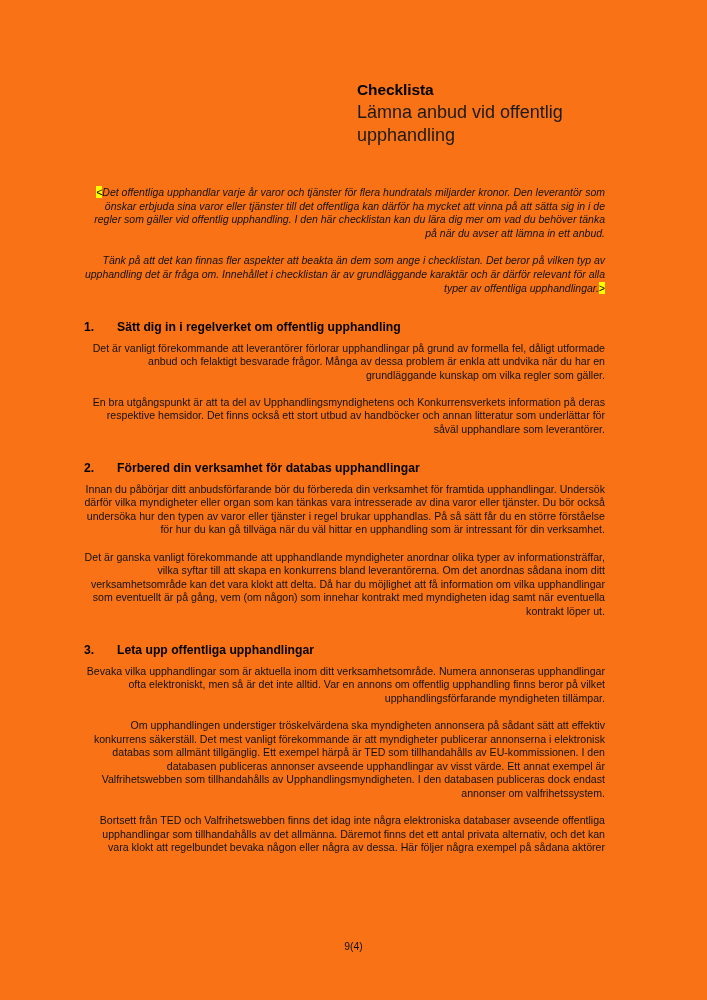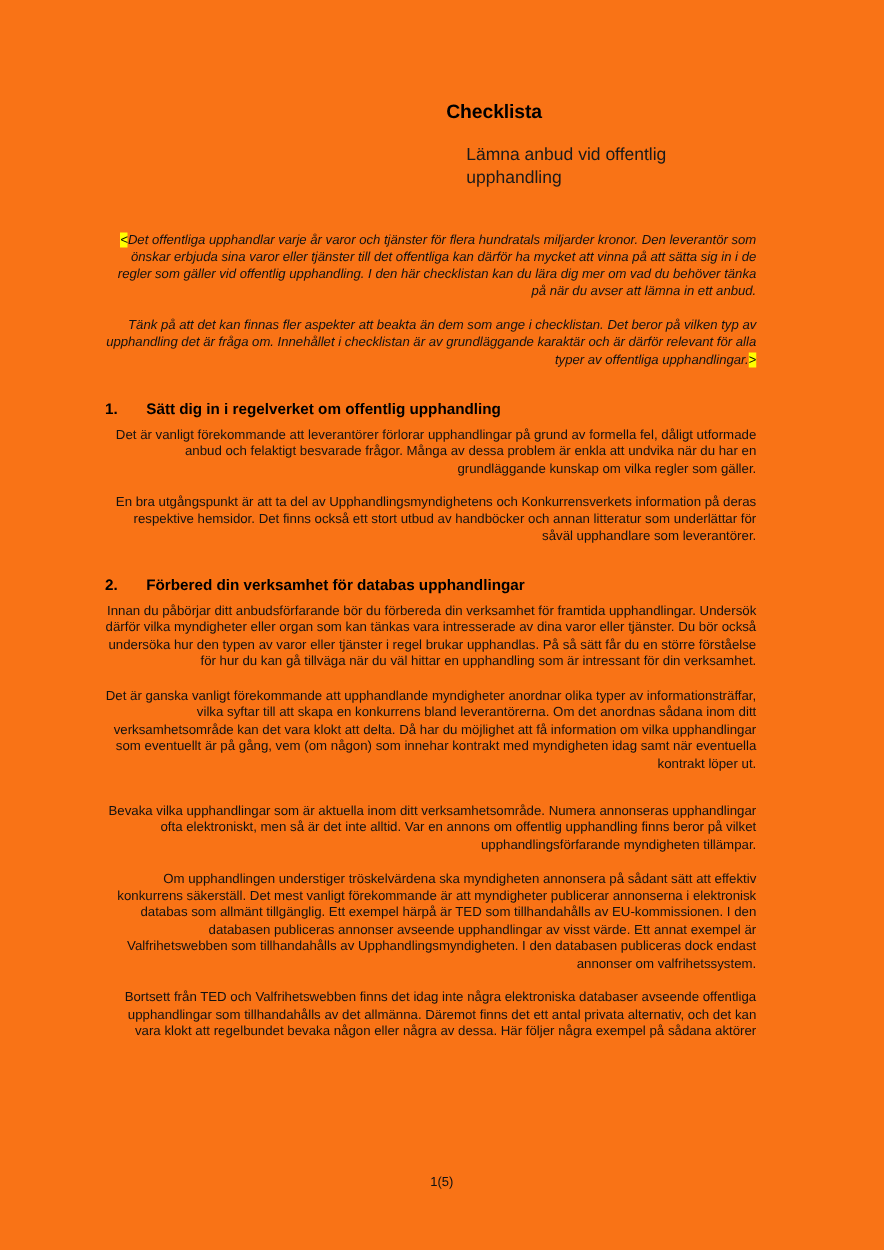--- a/index.html
+++ b/index.html
@@ -30,24 +30,24 @@
     width: 260px;
   }
   .doc-title {
     font-size: 15.5px;
     font-weight: bold;
     line-height: 1.25;
     letter-spacing: -0.1px;
     margin: 0 0 2px 0;
   }
   .doc-subtitle {
-    font-size: 14px;
+    font-size: 18px;
     font-weight: normal;
     line-height: 1.25;
-    margin: 16px;
+    margin: 0;
     color: #1a1a1a;
   }
 
   
   .content {
     position: absolute;
     left: 84px;
     top: 186px;
     width: 521px;
   }
@@ -147,26 +147,29 @@
       <div class="sec-heading">
         <span class="sec-num">2.</span><span class="sec-title">Förbered din verksamhet för databas upphandlingar</span>
       </div>
       <p>Innan du påbörjar ditt anbudsförfarande bör du förbereda din verksamhet för framtida upphandlingar. Undersök därför vilka myndigheter eller organ som kan tänkas vara intresserade av dina varor eller tjänster. Du bör också undersöka hur den typen av varor eller tjänster i regel brukar upphandlas. På så sätt får du en större förståelse för hur du kan gå tillväga när du väl hittar en upphandling som är intressant för din verksamhet.</p>
       <div class="para-gap"></div>
       <p>Det är ganska vanligt förekommande att upphandlande myndigheter anordnar olika typer av informationsträffar, vilka syftar till att skapa en konkurrens bland leverantörerna. Om det anordnas sådana inom ditt verksamhetsområde kan det vara klokt att delta. Då har du möjlighet att få information om vilka upphandlingar som eventuellt är på gång, vem (om någon) som innehar kontrakt med myndigheten idag samt när eventuella kontrakt löper ut.</p>
     </div>
 
     <div class="sec-gap-before"></div>
     <div class="section">
+      <div class="sec-heading">
+        <span class="sec-num">3.</span><span class="sec-title">Leta upp offentliga upphandlingar</span>
+      </div>
       <p>Bevaka vilka upphandlingar som är aktuella inom ditt verksamhetsområde. Numera annonseras upphandlingar ofta elektroniskt, men så är det inte alltid. Var en annons om offentlig upphandling finns beror på vilket upphandlingsförfarande myndigheten tillämpar.</p>
       <div class="para-gap"></div>
       <p>Om upphandlingen understiger tröskelvärdena ska myndigheten annonsera på sådant sätt att effektiv konkurrens säkerställ. Det mest vanligt förekommande är att myndigheter publicerar annonserna i elektronisk databas som allmänt tillgänglig. Ett exempel härpå är TED som tillhandahålls av EU-kommissionen.  I den databasen publiceras annonser avseende upphandlingar av visst värde. Ett annat exempel är Valfrihetswebben som tillhandahålls av Upphandlingsmyndigheten. I den databasen publiceras dock endast annonser om valfrihetssystem.</p>
       <div class="para-gap"></div>
       <p>Bortsett från TED och Valfrihetswebben finns det idag inte några elektroniska databaser avseende offentliga upphandlingar som tillhandahålls av det allmänna. Däremot finns det ett antal privata alternativ, och det kan vara klokt att regelbundet bevaka någon eller några av dessa. Här följer några exempel på sådana aktörer</p>
     </div>
 
   </div>
 
   <div class="doc-footer">
-    <span>1(5)</span>
+    <span>9(4)</span>
   </div>
 
 </div>
 
 </body></html>

